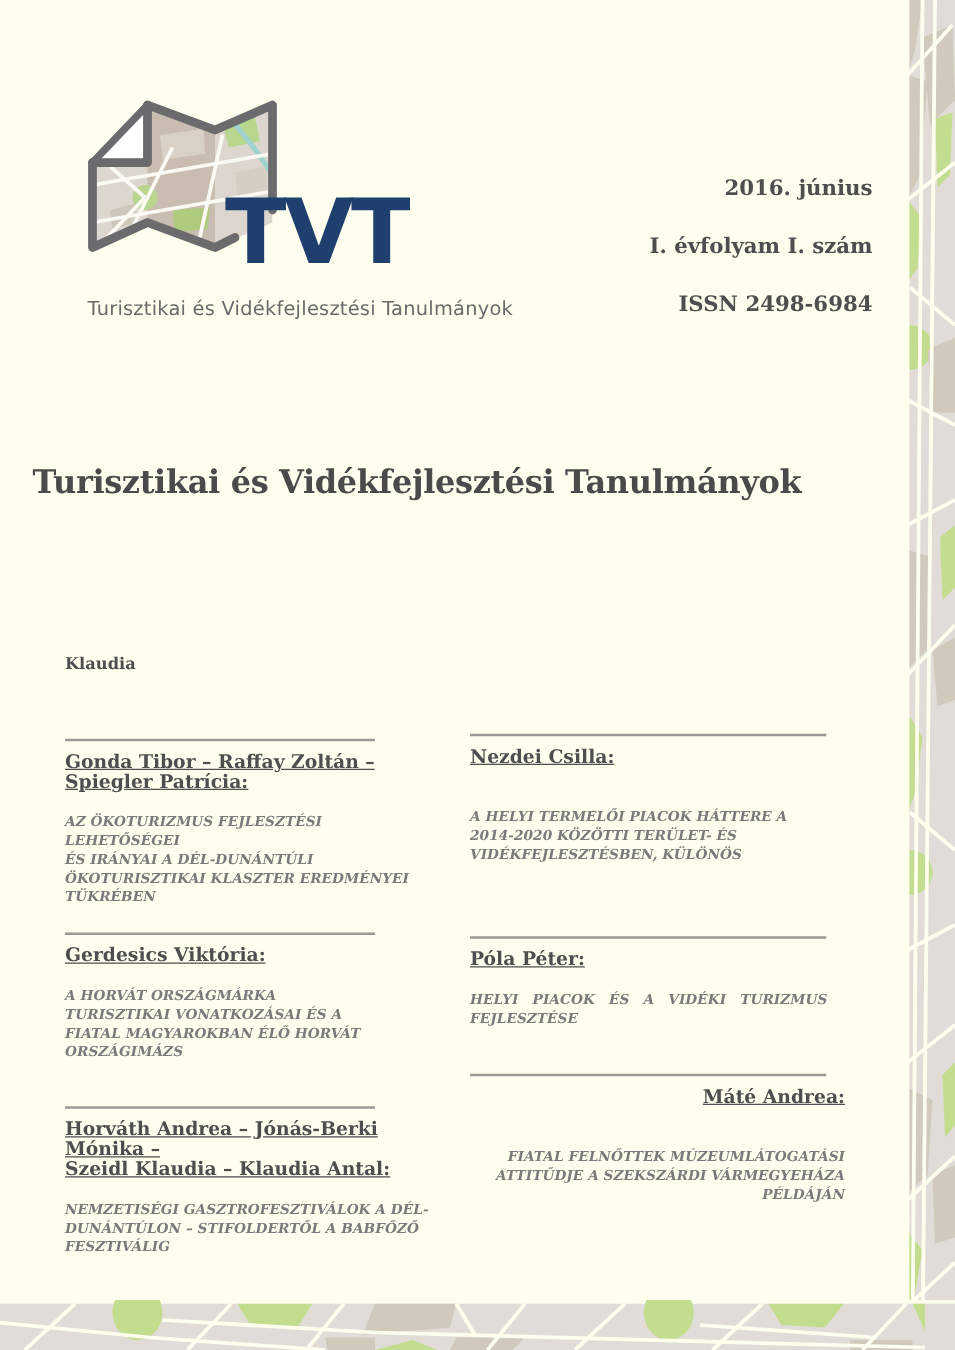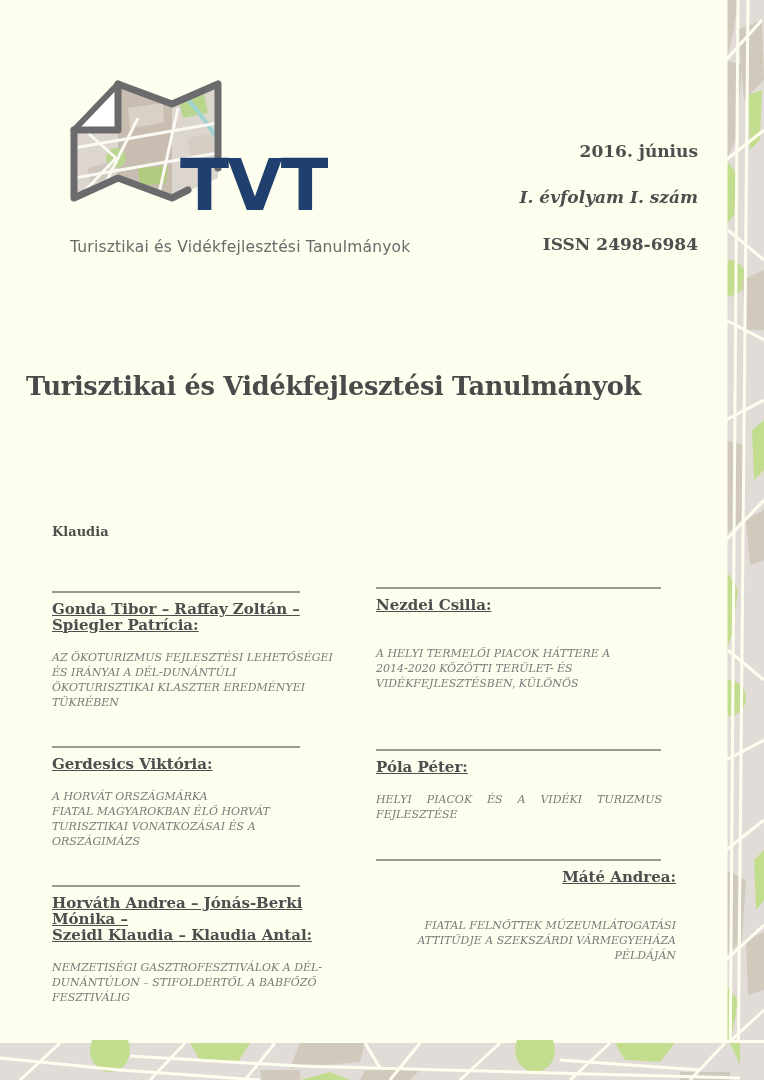--- a/index.html
+++ b/index.html
@@ -16,39 +16,39 @@
     .logo { position: absolute; left: 68px; top: 78px; width: 260px; height: 142px; }
     .logo-subtitle {
       position: absolute; left: 70px; top: 238px;
       font-family: "DejaVu Sans", "Liberation Sans", sans-serif;
       font-weight: normal; font-size: 15.5px; letter-spacing: 0.2px; color: #6a6a6a;
       white-space: nowrap;
     }
 
     .meta { position: absolute; right: 66px; text-align: center; font-weight: bold; color: #4e4e4e; font-size: 17px; white-space: nowrap; }
     .meta.date { top: 141px; }
-    .meta.vol { top: 187px; font-style: italic; }
+    .meta.vol { top: 187px; }
     .meta.issn { top: 234px; }
 
     .journal-title {
       position: absolute; left: 26px; top: 371px;
       font-family: "DejaVu Serif", "Liberation Serif", serif;
       font-weight: bold; font-size: 26px; color: #4a4a4a; letter-spacing: -0.3px;
       white-space: nowrap;
       transform: scaleX(0.985); transform-origin: left top;
     }
 
     .toc-heading { position: absolute; left: 52px; top: 524px; font-weight: bold; font-size: 13px; color: #4e4e4e; }
 
     .entry { position: absolute; width: 300px; }
     .entry .rule { height: 2px; background: #9a9a95; width: 248px; margin-bottom: 8px; }
     .entry.right .rule { width: 285px; }
     .entry .author { font-weight: bold; font-size: 15px; line-height: 16px; color: #4e4e4e; text-decoration: underline; }
     .entry .title {
-      font-weight: normal; font-style: italic; font-size: 11px; line-height: 15px;
+      font-weight: bold; font-style: italic; font-size: 11px; line-height: 15px;
       color: #7a7a7a; text-transform: uppercase; margin-top: 17px;
     }
     .entry.right .title.gap { margin-top: 33px; }
     .entry .title.justify { text-align: justify; text-align-last: left; width: 286px; }
 
     .e1 { left: 52px; top: 591px; }
     .e2 { left: 52px; top: 746px; }
     .e3 { left: 52px; top: 885px; }
     .e4 { left: 376px; top: 587px; }
     .e5 { left: 376px; top: 749px; }
@@ -182,22 +182,22 @@
     </div>
   </div>
 
   <div class="entry e2">
     <div class="rule"></div>
     <div class="author">
       <div>Gerdesics Viktória:</div>
     </div>
     <div class="title">
       <div>A HORVÁT ORSZÁGMÁRKA</div>
+      <div>TURISZTIKAI VONATKOZÁSAI ÉS A</div>
       <div>FIATAL MAGYAROKBAN ÉLŐ HORVÁT</div>
-      <div>TURISZTIKAI VONATKOZÁSAI ÉS A</div>
       <div>ORSZÁGIMÁZS</div>
     </div>
   </div>
 
   <div class="entry e3">
     <div class="rule"></div>
     <div class="author">
       <div>Horváth Andrea – Jónás-Berki Mónika –</div>
       <div>Szeidl Klaudia – Klaudia Antal:</div>
     </div>

